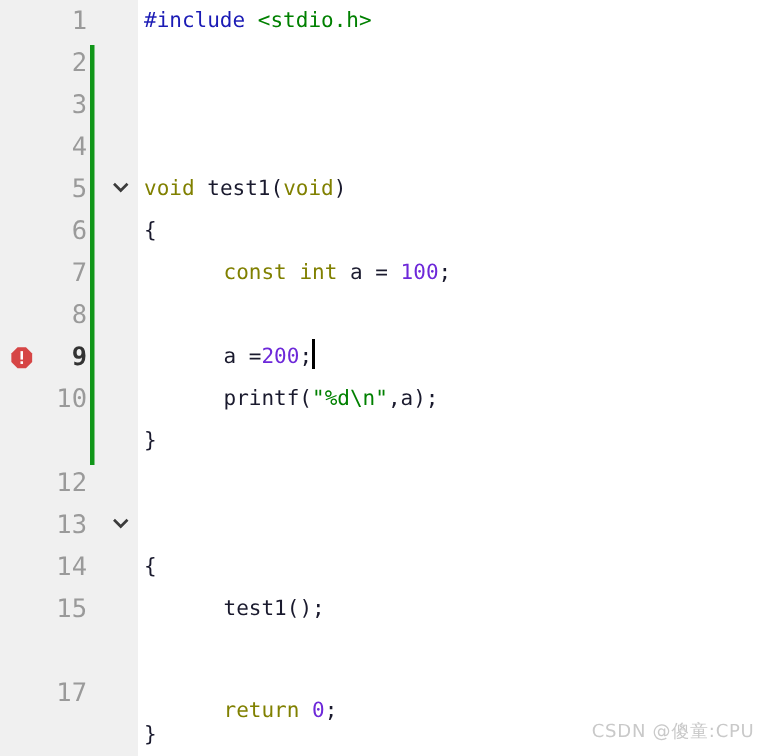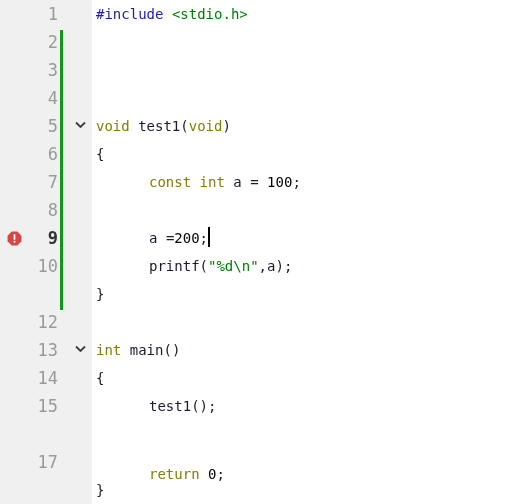--- a/index.html
+++ b/index.html
@@ -115,21 +115,21 @@
     white-space: pre;
     font-family: "DejaVu Sans Mono", monospace;
     font-size: 14px;
     color: #1a1a2e;
   }
 
   
   .t-pre  { color: #1b1bb5; }
   .t-kw   { color: #808000; }
   .t-str  { color: #008000; }
-  .t-num  { color: #000000; }
+  .t-num  { color: #6d28d9; }
   .t-id   { color: #1a1a2e; }
   .t-punc { color: #1a1a2e; }
 
   
   .caret {
     display: inline-block;
     width: 2px;
     height: 20px;
     background: #000000;
     vertical-align: -4px;
@@ -239,21 +239,20 @@
       <div class="code-text"></div>
     </div>
 
     <div class="code-line" style="top:336px;">
       <div class="lnum">13</div>
       <div class="fold">
         <svg width="11" height="8" viewBox="0 0 11 8">
           <polyline points="1,1.5 5.5,6 10,1.5" fill="none" stroke="#3c3c3c" stroke-width="1.8"></polyline>
         </svg>
       </div>
-      <div class="code-text"><span class="t-kw">int</span><span> </span><span class="t-id">main</span><span class="t-punc">()</span></div>
     </div>
 
     <div class="code-line" style="top:364px;padding-left:12px;">
       <div class="lnum">14</div>
       <div class="code-text"><span class="t-punc">{</span></div>
     </div>
 
     <div class="code-line" style="top:392px;">
       <div class="lnum">15</div>
       <div class="code-text" style="left:149px;"><span class="t-id">test1</span><span class="t-punc">()</span><span class="t-punc">;</span></div>
@@ -264,14 +263,15 @@
       <div class="lnum">17</div>
       <div class="code-text" style="left:149px;margin-top:12px;"><span class="t-kw">return</span><span> </span><span class="t-num">0</span><span class="t-punc">;</span></div>
     </div>
 
     <div class="code-line" style="top:476px;">
       <div class="code-text"><span class="t-punc">}</span></div>
     </div>
 
   </div>
 
+  <div class="watermark">CSDN @傻童:CPU</div>
 
 </div>
 
 </body></html>

